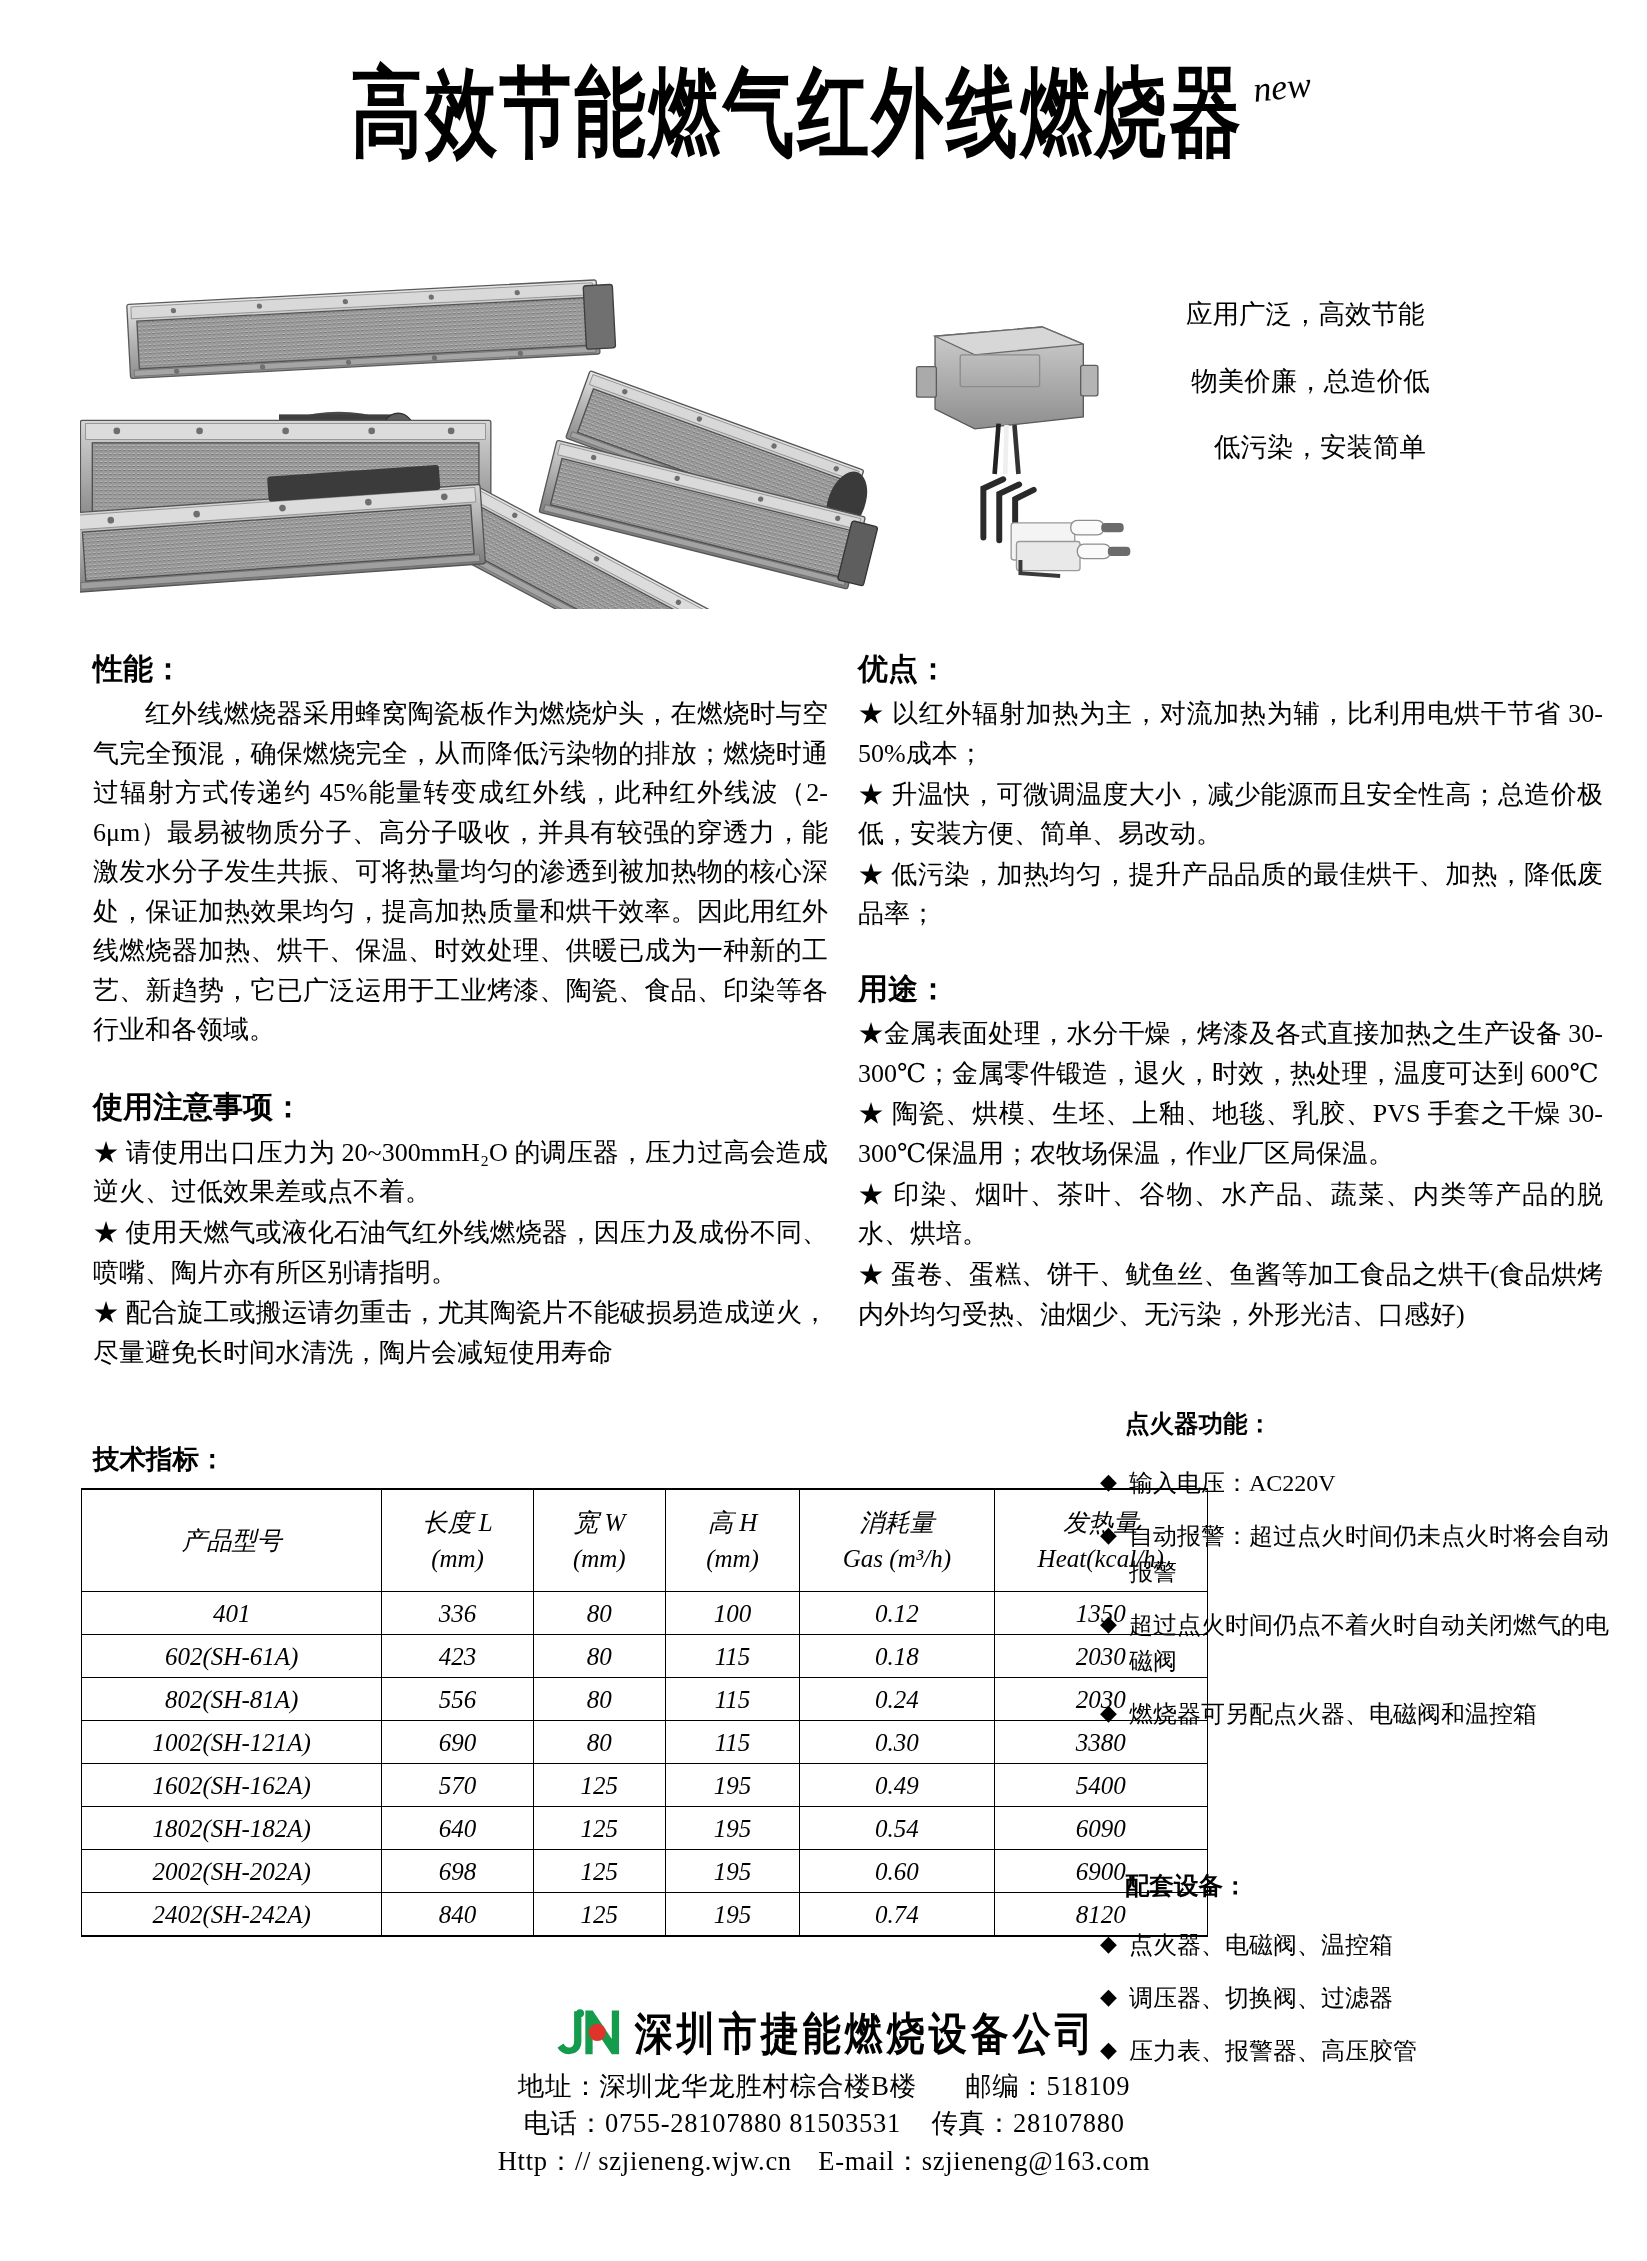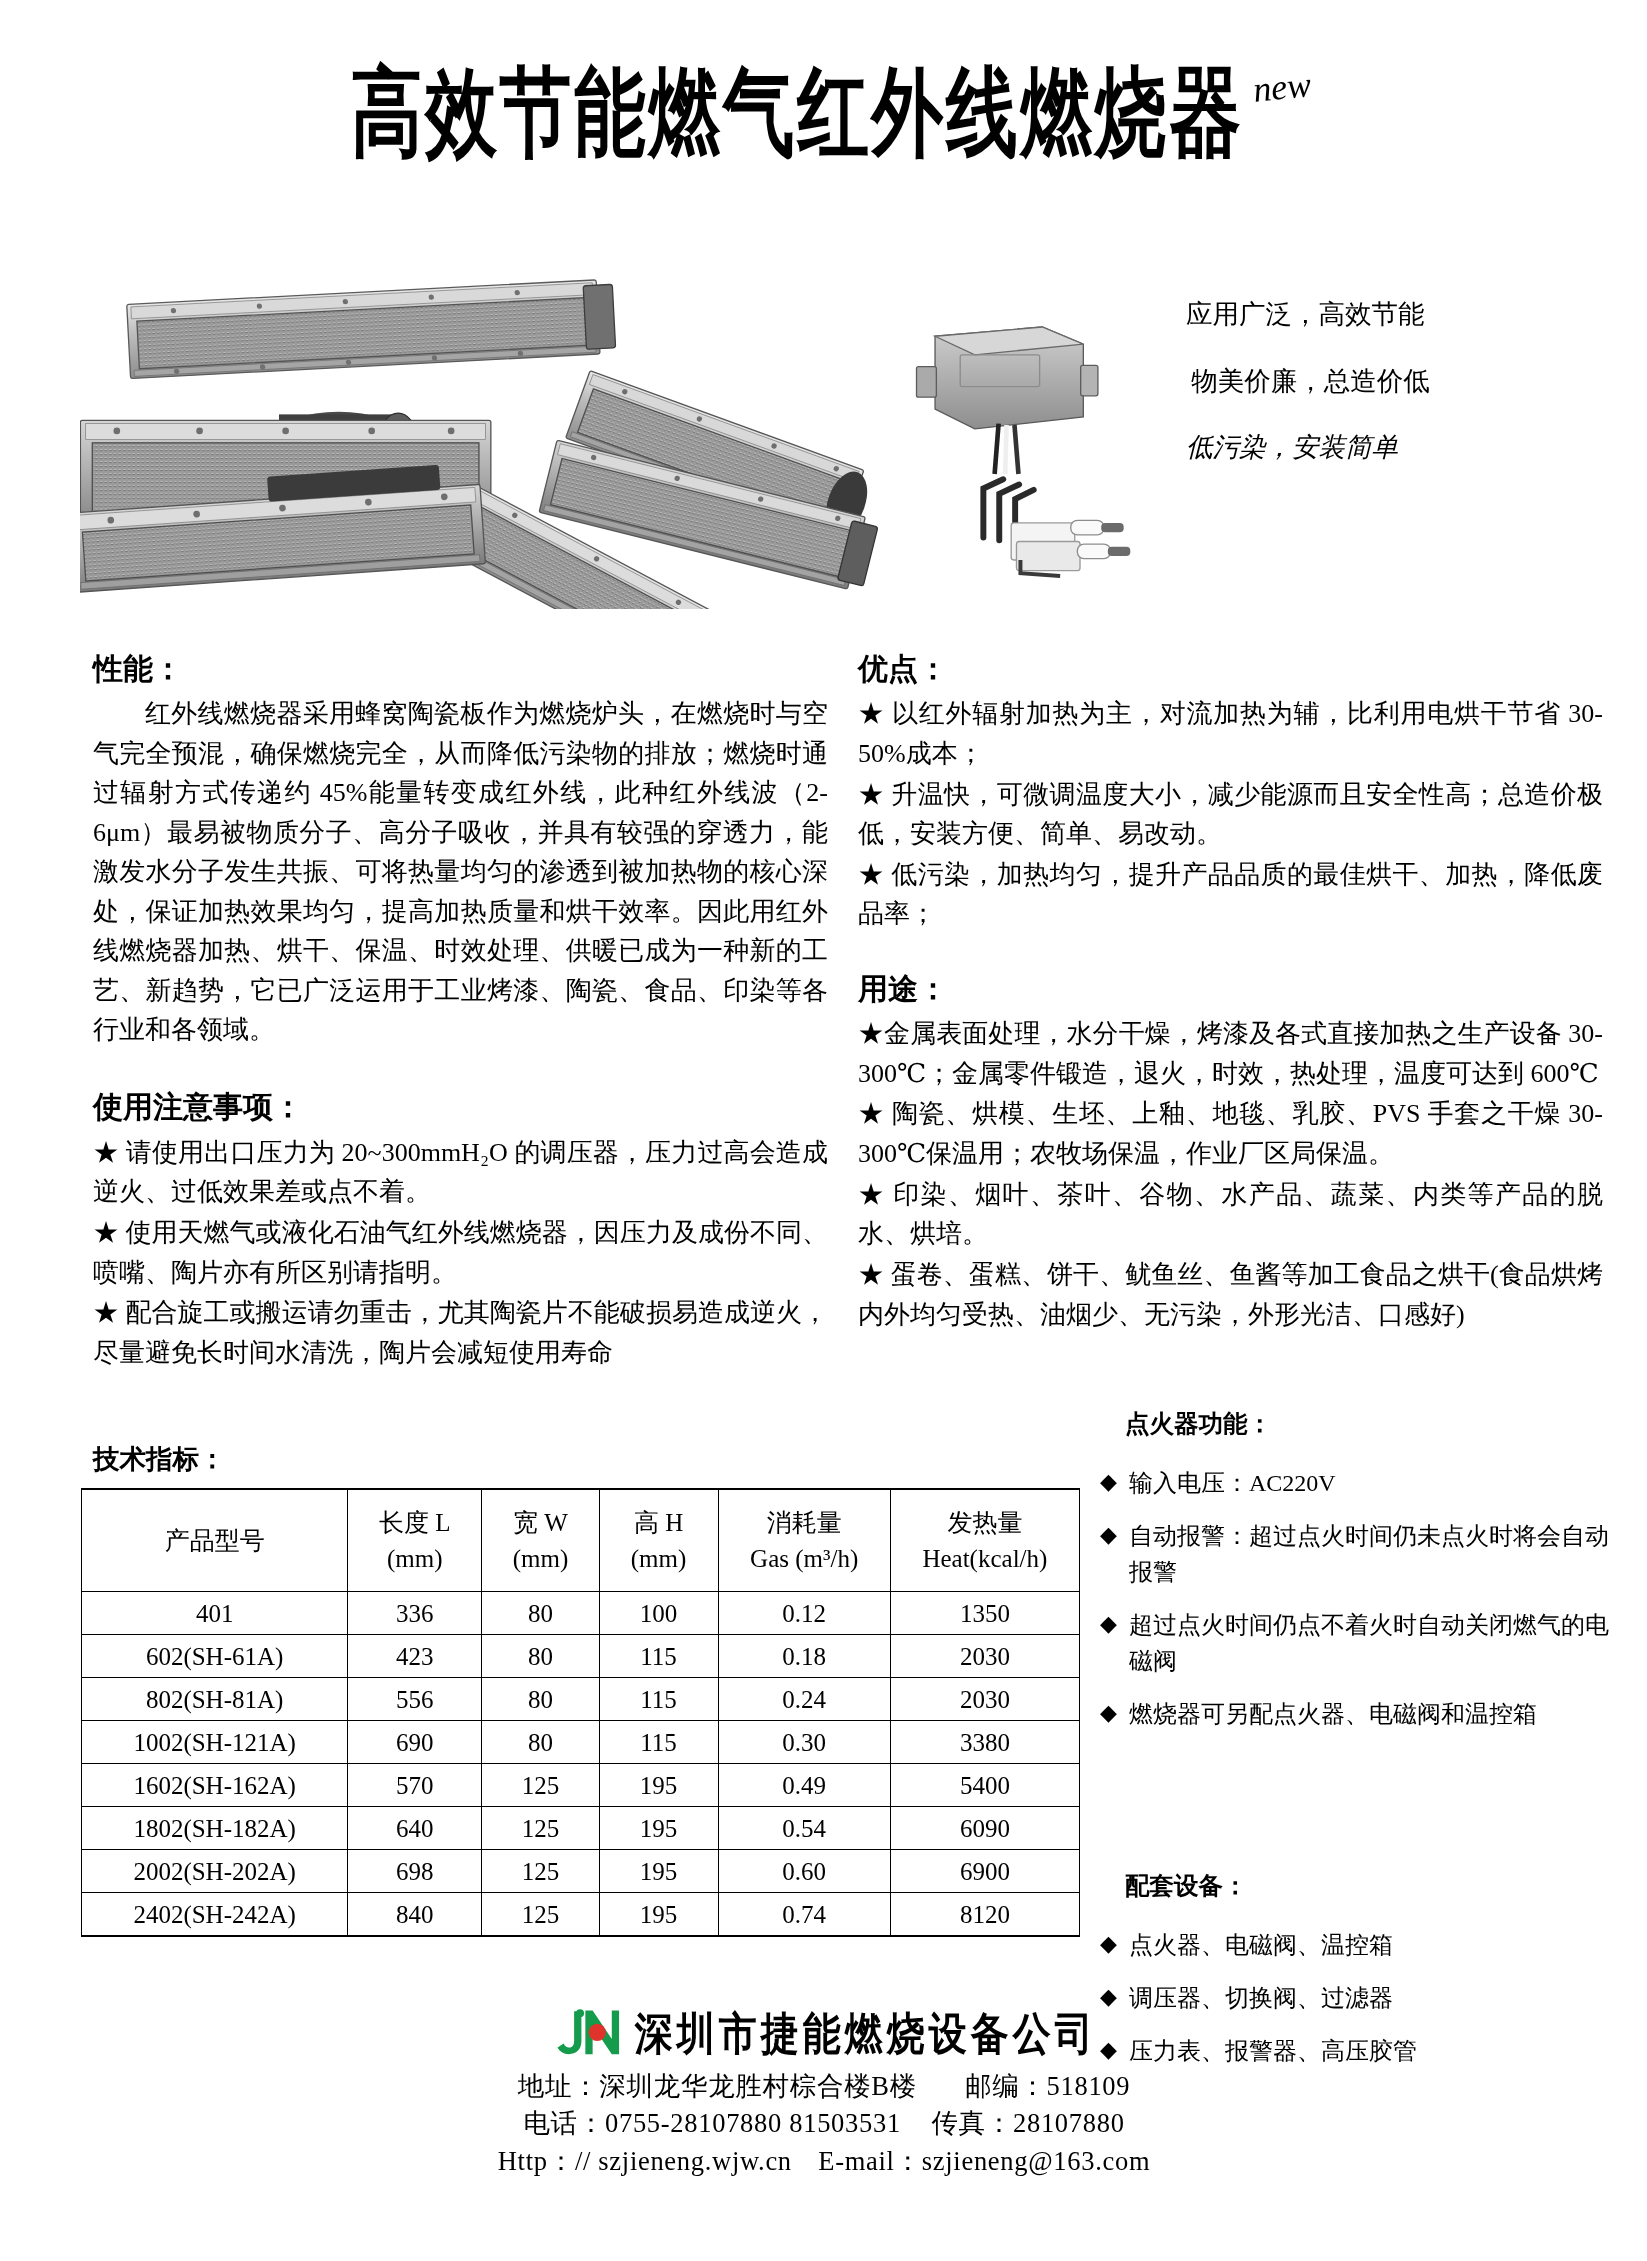--- a/index.html
+++ b/index.html
@@ -67,21 +67,21 @@
     width: 424px;
   }
   .tagline {
     font-family: "DejaVu Sans", sans-serif;
     font-size: 26.5px;
     line-height: 1;
     margin-bottom: 40px;
     white-space: nowrap;
   }
   .tagline:nth-child(2) { margin-left: 5.3px; }
-  .tagline:nth-child(3) { margin-left: 0; font-style: italic; }
+  .tagline:nth-child(3) { margin-left: 28px; }
 
   
   .col {
     position: absolute;
     font-size: 26px;
     line-height: 1.52;
   }
   .col-left  { left: 93px;  top: 646px; width: 735px; }
   .col-right { left: 858px; top: 646px; width: 745px; }
 
@@ -109,24 +109,25 @@
   .tbl-label {
     position: absolute;
     left: 93px; top: 1441px;
     font-family: "DejaVu Sans", sans-serif;
     font-weight: 700;
     font-size: 26.5px;
   }
   table.spec {
     position: absolute;
     left: 81px; top: 1488px;
-    width: 999px;
+    width: 1127px;
     border-collapse: collapse;
     table-layout: fixed;
     font-size: 25px;
+    font-style: italic;
   }
   table.spec th, table.spec td {
     border: 1.3px solid #000000;
     text-align: center;
     vertical-align: middle;
     padding: 0;
   }
   table.spec thead th {
     height: 101px;
     font-weight: 400;

